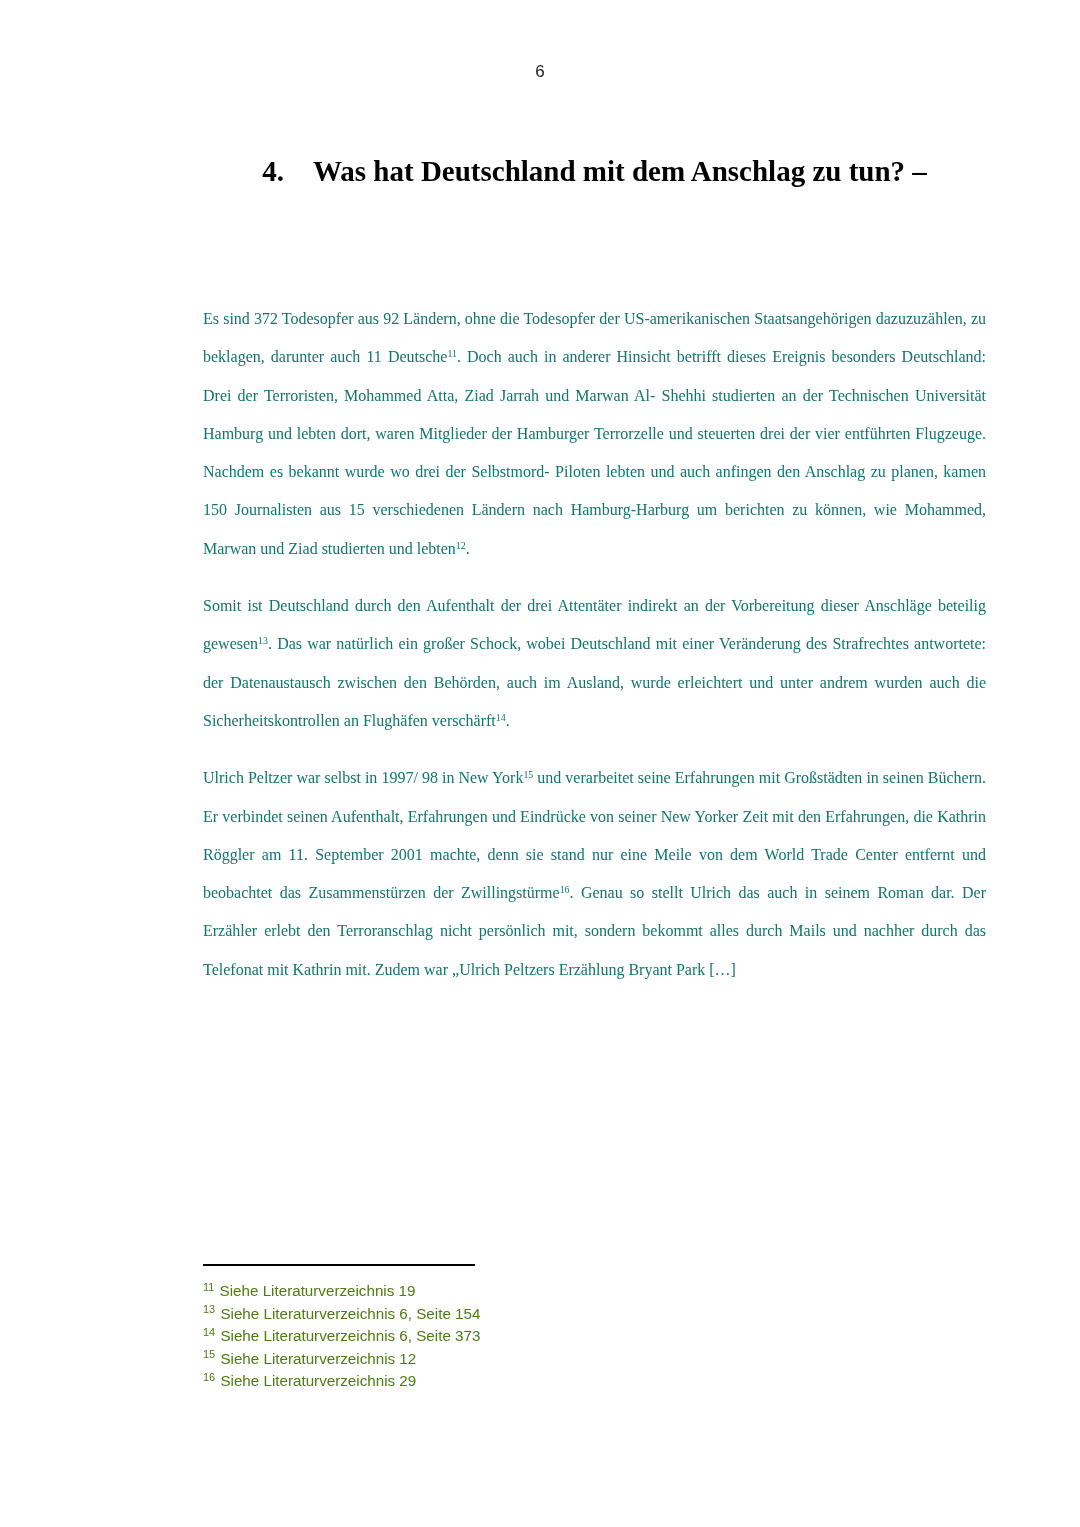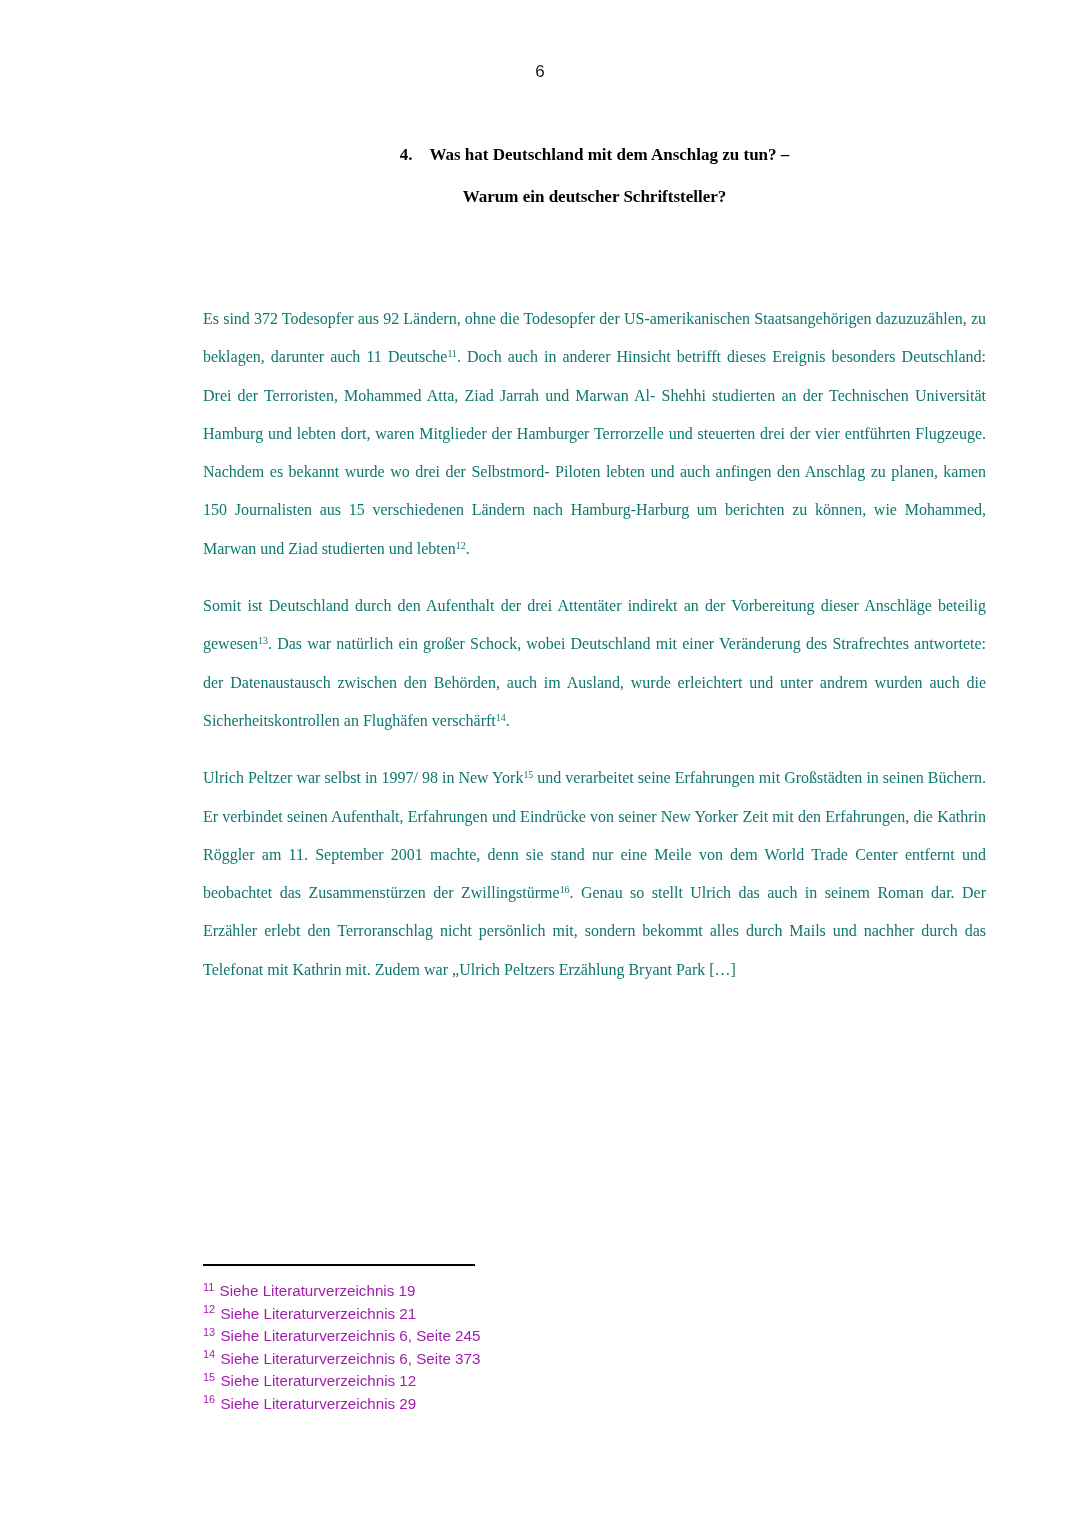--- a/index.html
+++ b/index.html
@@ -27,26 +27,26 @@
     text-align: center;
     font-family: "Liberation Sans", sans-serif;
     font-size: 17px;
     color: #1a1a1a;
     letter-spacing: 0.2px;
   }
 
   
   .heading-block {
     position: absolute;
-    top: 134px;
+    top: 150px;
     left: 203px;
     width: 783px;
     font-family: "Liberation Serif", "DejaVu Serif", serif;
     font-weight: bold;
-    font-size: 17px;
+    font-size: 29px;
     line-height: 42px;
     color: #000000;
     text-align: center;
   }
   .heading-line-1 {
     display: block;
     white-space: pre;
   }
   .heading-line-2 {
     display: block;
@@ -86,55 +86,53 @@
   .footnote-rule {
     width: 272px;
     height: 2px;
     background: #000000;
     margin: 0 0 14px 0;
   }
   .footnote-list {
     font-family: "Liberation Sans", "DejaVu Sans", sans-serif;
     font-size: 15.2px;
     line-height: 22.5px;
-    color: #a21caf;
+    color: #4d7c0f;
   }
   .footnote {
     white-space: nowrap;
   }
   .footnote .fn-num {
     font-size: 0.72em;
     vertical-align: 0.5em;
     line-height: 0;
     margin-right: 1px;
   }
 </style>
 </head>
 <body>
 
 <div class="page">
 
   <div class="page-number">6</div>
 
   <div class="heading-block">
     <span class="heading-line-1">4. Was hat Deutschland mit dem Anschlag zu tun? –</span>
-    <span class="heading-line-2">Warum ein deutscher Schriftsteller?</span>
   </div>
 
   <div class="body-block">
     <p class="para" id="para-0">Es sind 372 Todesopfer aus 92 Ländern, ohne die Todesopfer der US-amerikanischen Staatsangehörigen dazuzuzählen,  zu beklagen, darunter auch 11 Deutsche<sup>11</sup>. Doch auch in anderer Hinsicht betrifft dieses Ereignis besonders Deutschland: Drei der Terroristen, Mohammed Atta, Ziad Jarrah und Marwan Al- Shehhi studierten an der Technischen Universität Hamburg und lebten dort, waren Mitglieder der Hamburger Terrorzelle und steuerten drei der vier entführten Flugzeuge. Nachdem es bekannt wurde wo drei der Selbstmord- Piloten lebten und auch anfingen den Anschlag zu planen, kamen 150 Journalisten aus 15 verschiedenen Ländern nach Hamburg-Harburg um berichten zu können, wie Mohammed, Marwan und Ziad studierten und lebten<sup>12</sup>.</p>
     <p class="para" id="para-1">Somit ist Deutschland durch den Aufenthalt der drei Attentäter indirekt an der Vorbereitung dieser Anschläge beteilig gewesen<sup>13</sup>. Das war natürlich ein großer Schock, wobei Deutschland mit einer Veränderung des Strafrechtes antwortete: der Datenaustausch zwischen den Behörden, auch im Ausland, wurde erleichtert und unter andrem wurden auch die Sicherheitskontrollen an Flughäfen verschärft<sup>14</sup>.</p>
     <p class="para" id="para-2">Ulrich Peltzer war selbst in 1997/ 98 in New York<sup>15</sup> und verarbeitet seine Erfahrungen mit Großstädten in seinen Büchern. Er verbindet seinen Aufenthalt, Erfahrungen und Eindrücke von seiner New Yorker Zeit mit den Erfahrungen, die Kathrin Röggler am 11. September 2001 machte, denn sie stand nur eine Meile von dem World Trade Center entfernt und beobachtet das Zusammenstürzen der Zwillingstürme<sup>16</sup>. Genau so stellt Ulrich das auch in seinem Roman dar. Der Erzähler erlebt den Terroranschlag nicht persönlich mit, sondern bekommt alles durch Mails und nachher durch das Telefonat mit Kathrin mit. Zudem war „Ulrich Peltzers Erzählung Bryant Park […]</p>
   </div>
 
   <div class="footnote-area">
     <div class="footnote-rule"></div>
     <div class="footnote-list" id="footnote-list">
         <div class="footnote"><span class="fn-num">11</span><span> Siehe Literaturverzeichnis 19</span></div>
-        <div class="footnote"><span class="fn-num">12</span><span> Siehe Literaturverzeichnis 21</span></div>
-        <div class="footnote"><span class="fn-num">13</span><span> Siehe Literaturverzeichnis 6, Seite 245</span></div>
+        <div class="footnote"><span class="fn-num">13</span><span> Siehe Literaturverzeichnis 6, Seite 154</span></div>
         <div class="footnote"><span class="fn-num">14</span><span> Siehe Literaturverzeichnis 6, Seite 373</span></div>
         <div class="footnote"><span class="fn-num">15</span><span> Siehe Literaturverzeichnis 12</span></div>
         <div class="footnote"><span class="fn-num">16</span><span> Siehe Literaturverzeichnis 29</span></div>
       </div>
   </div>
 
 </div>
 
 </body></html>

